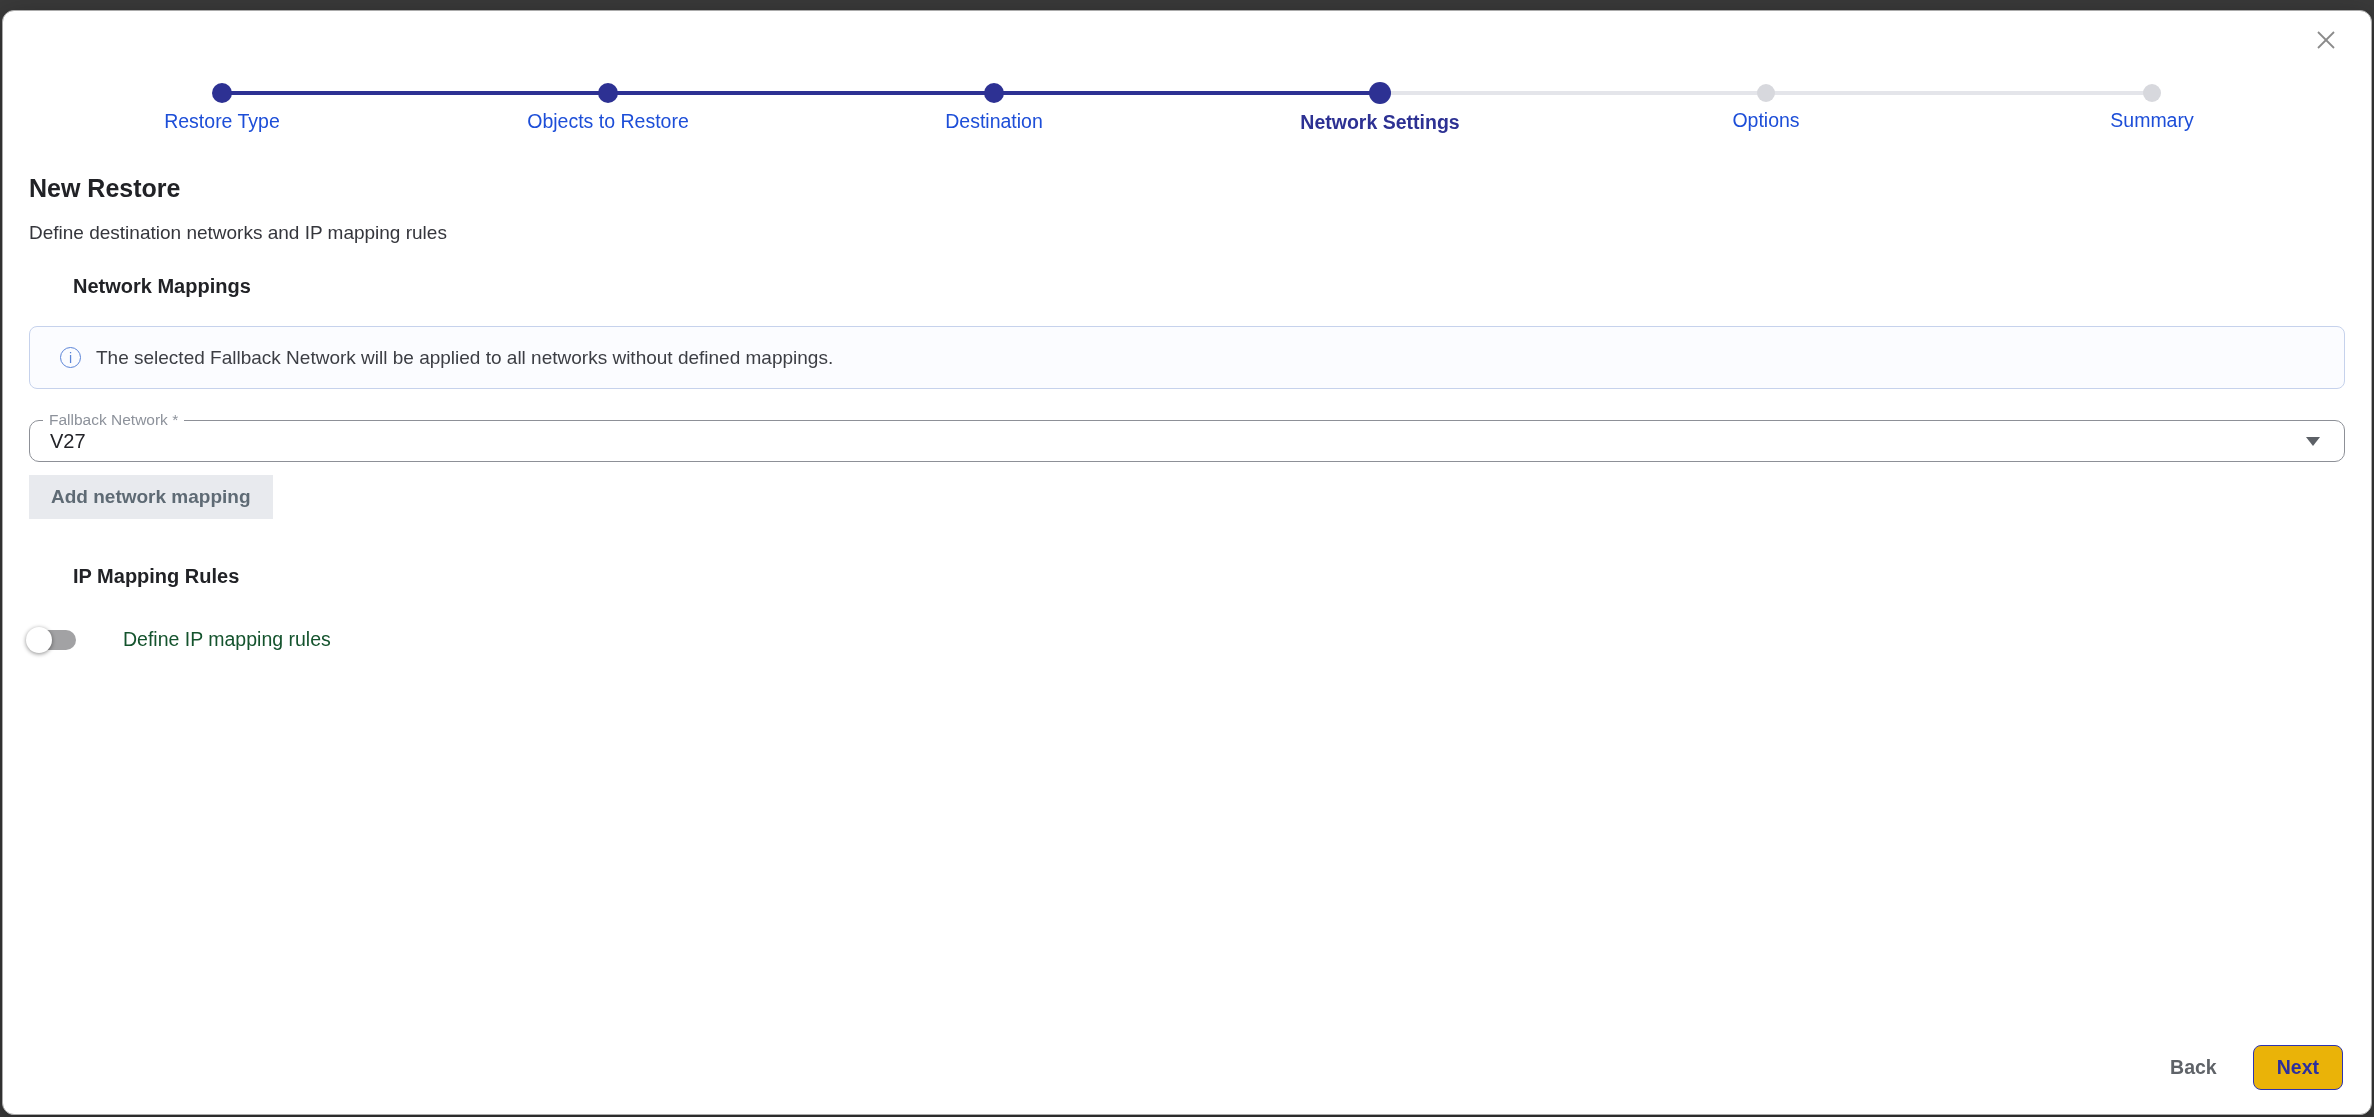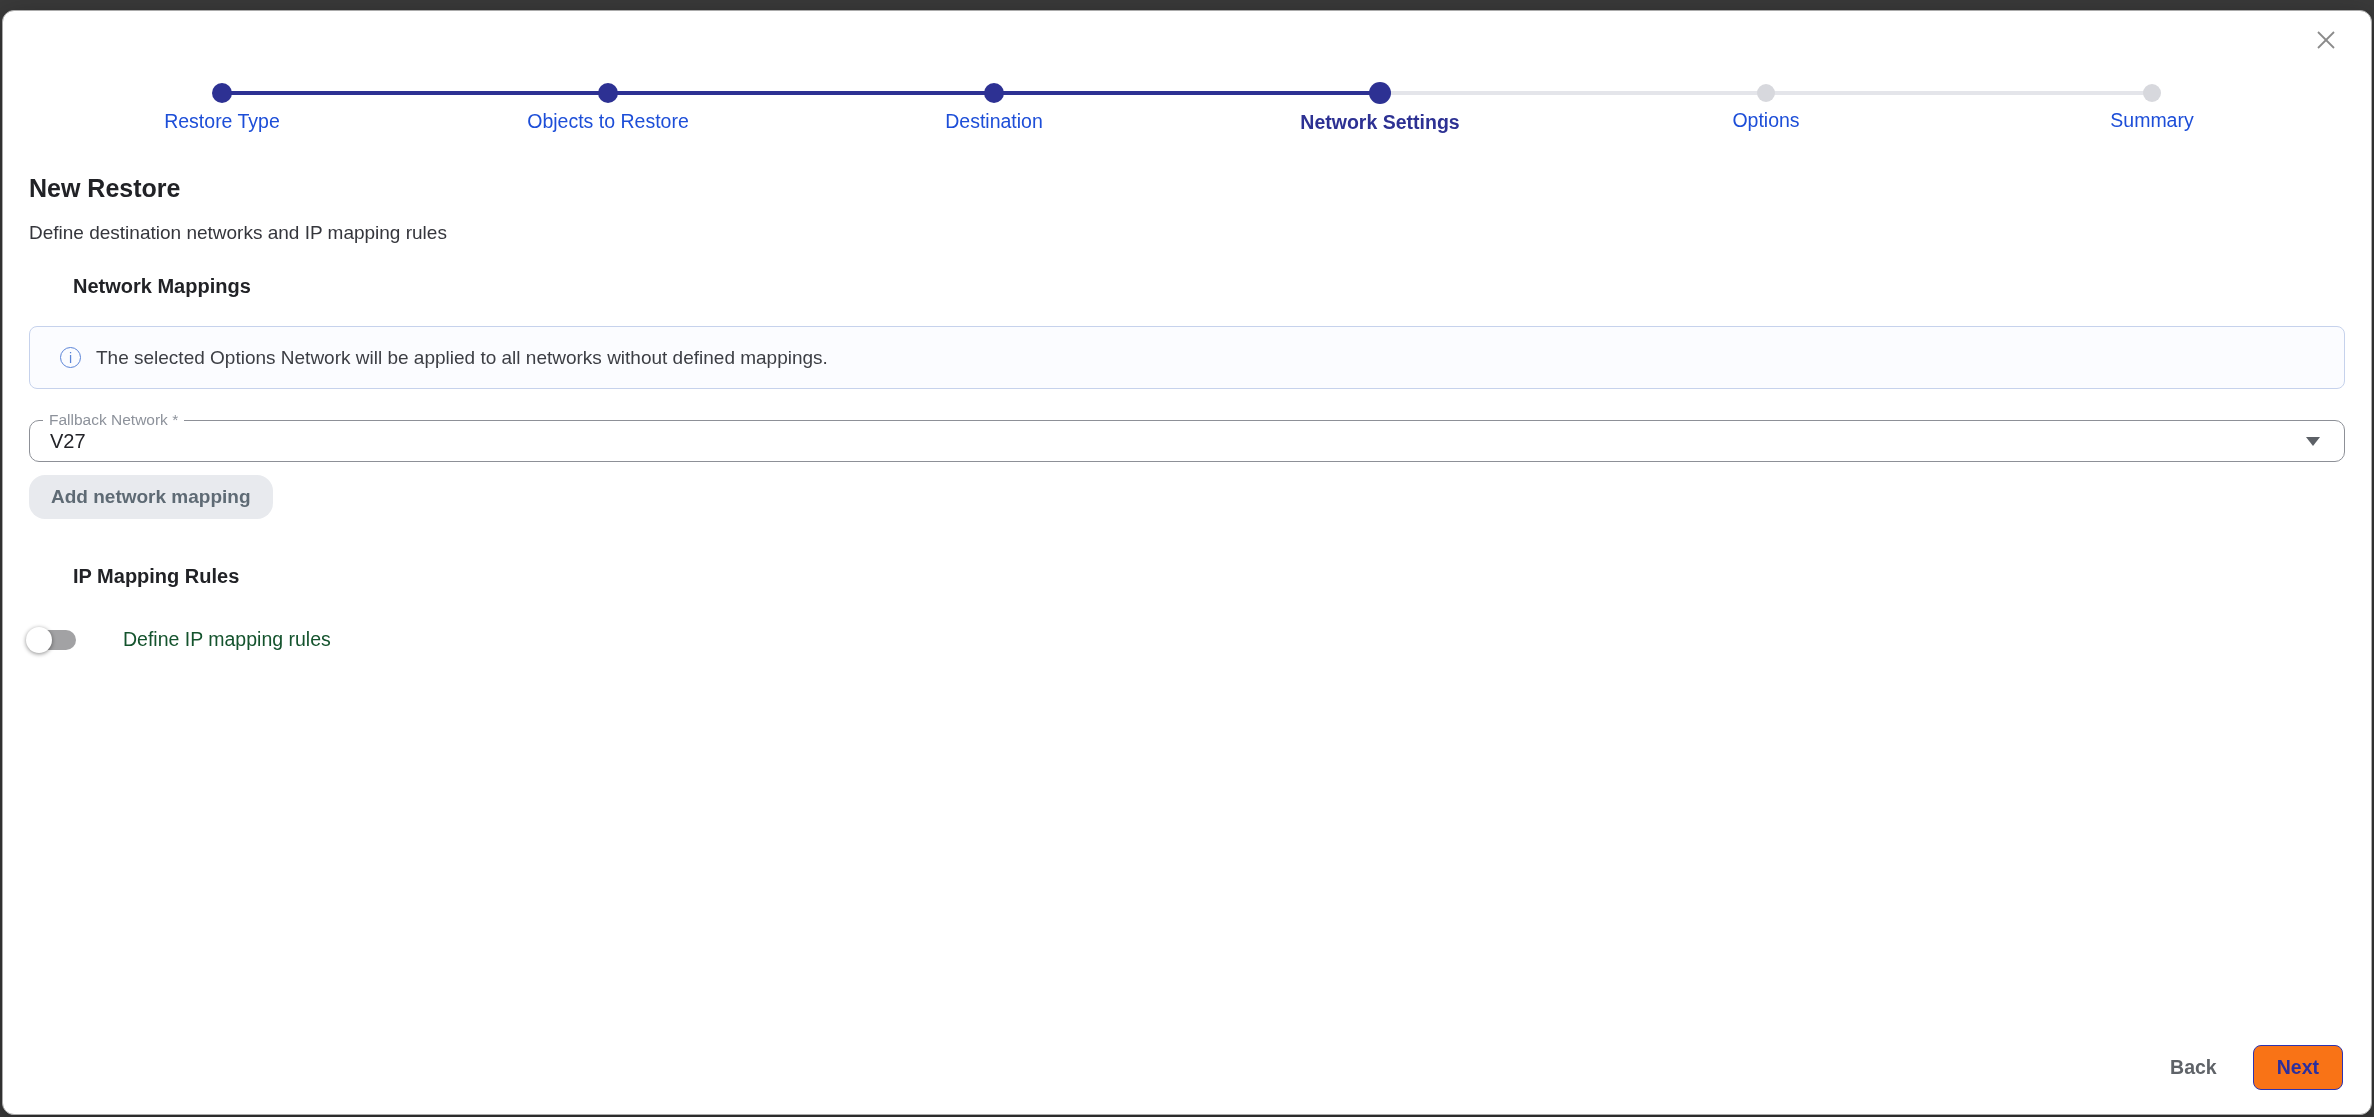--- a/index.html
+++ b/index.html
@@ -138,21 +138,21 @@
     border-right: 7px solid transparent;
     border-top: 9px solid #5c6066;
   }
   
   .add-mapping-btn {
     margin-top: 13px;
     display: inline-block;
     padding: 11px 22px;
     background: #e8eaee;
     border: none;
-    border-radius: 16px;
+    border-radius: 0;
     font-family: "Liberation Sans", sans-serif;
     font-size: 19px;
     font-weight: 600;
     color: #5e6a74;
     cursor: pointer;
   }
   .ip-heading { margin-top: 46px; }
   
   .toggle-row {
     margin-top: 40px;
@@ -192,21 +192,21 @@
     background: none; border: none;
     font-family: "Liberation Sans", sans-serif;
     font-size: 19.5px;
     font-weight: 600;
     color: #5f6368;
     cursor: pointer;
     padding: 10px 14px;
     margin-right: 22px;
   }
   .next-btn {
-    background: #f97316;
+    background: #eab308;
     border: 1.6px solid #2d34b0;
     border-radius: 8px;
     font-family: "Liberation Sans", sans-serif;
     font-size: 19.5px;
     font-weight: bold;
     color: #2b2f9e;
     padding: 10px 23px;
     cursor: pointer;
   }
 </style>
@@ -261,21 +261,21 @@
 
   <div class="content">
 
     <div class="page-title">New Restore</div>
     <div class="page-subtitle">Define destination networks and IP mapping rules</div>
 
     <div class="section-heading nm-heading">Network Mappings</div>
 
     <div class="info-banner">
       <span class="info-icon">i</span>
-      <span class="info-text">The selected Options Network will be applied to all networks without defined mappings.</span>
+      <span class="info-text">The selected Fallback Network will be applied to all networks without defined mappings.</span>
     </div>
 
     <div class="select-field">
       <span class="select-label">Fallback Network *</span>
       <span class="select-value">V27</span>
       <span class="select-arrow"></span>
     </div>
 
     <button class="add-mapping-btn">Add network mapping</button>
 

